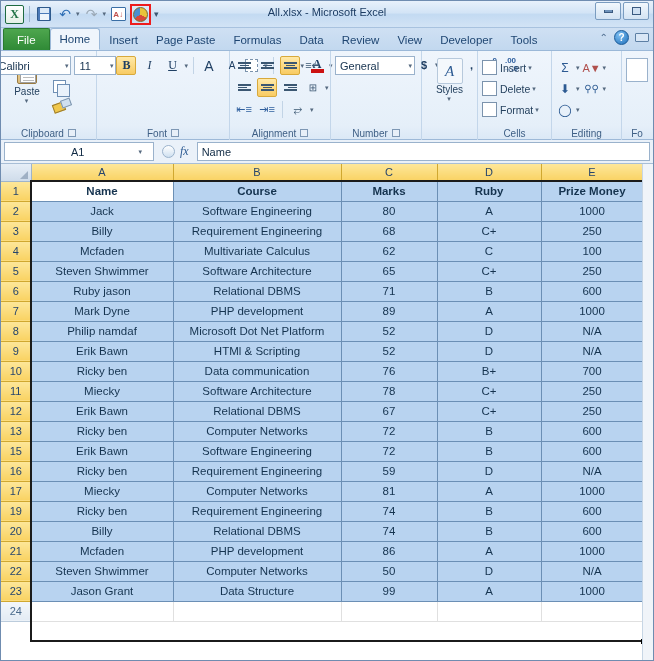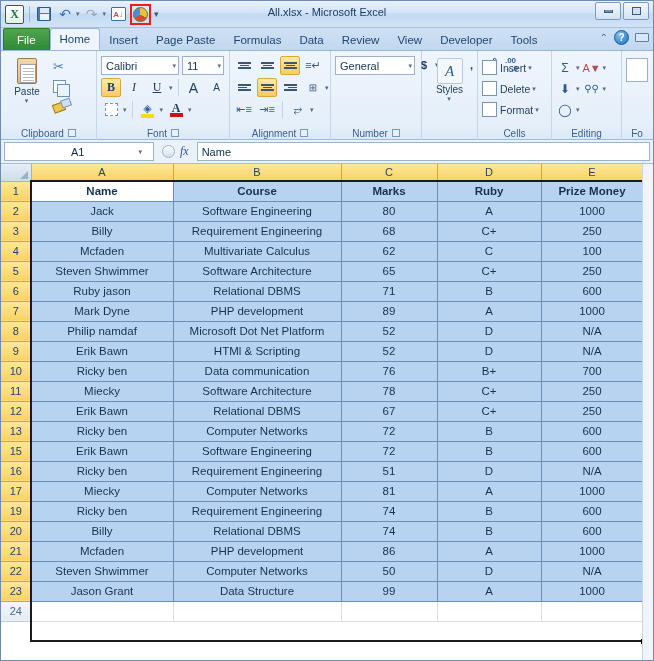--- a/index.html
+++ b/index.html
@@ -341,21 +341,21 @@
           </div>
         </div>
       </div>
       <div class="group-label">
         <span>Clipboard</span>
         <span class="dlg"></span>
       </div>
     </div>
 
     <div class="group" style="width:133px">
-      <div class="group-body" style="flex-direction:column;">
+      <div class="group-body" style="flex-direction:row;justify-content:center;">
         <div class="fontrow">
           <div class="combo" style="width:78px">
             <span>Calibri</span>
             <span class="arrw">▾</span>
           </div>
           <div class="combo" style="width:42px">
             <span>11</span>
             <span class="arrw">▾</span>
           </div>
         </div>
@@ -690,21 +690,21 @@
             <td class="cell">Software Engineering</td>
             <td class="cell">72</td>
             <td class="cell">B</td>
             <td class="cell">600</td>
             <td class="cell empty"></td>
           </tr>
           <tr>
             <td class="rowhdr">16</td>
             <td class="cell">Ricky ben</td>
             <td class="cell">Requirement Engineering</td>
-            <td class="cell">51</td>
+            <td class="cell">59</td>
             <td class="cell">D</td>
             <td class="cell">N/A</td>
             <td class="cell empty"></td>
           </tr>
           <tr>
             <td class="rowhdr">17</td>
             <td class="cell">Miecky</td>
             <td class="cell">Computer Networks</td>
             <td class="cell">81</td>
             <td class="cell">A</td>

